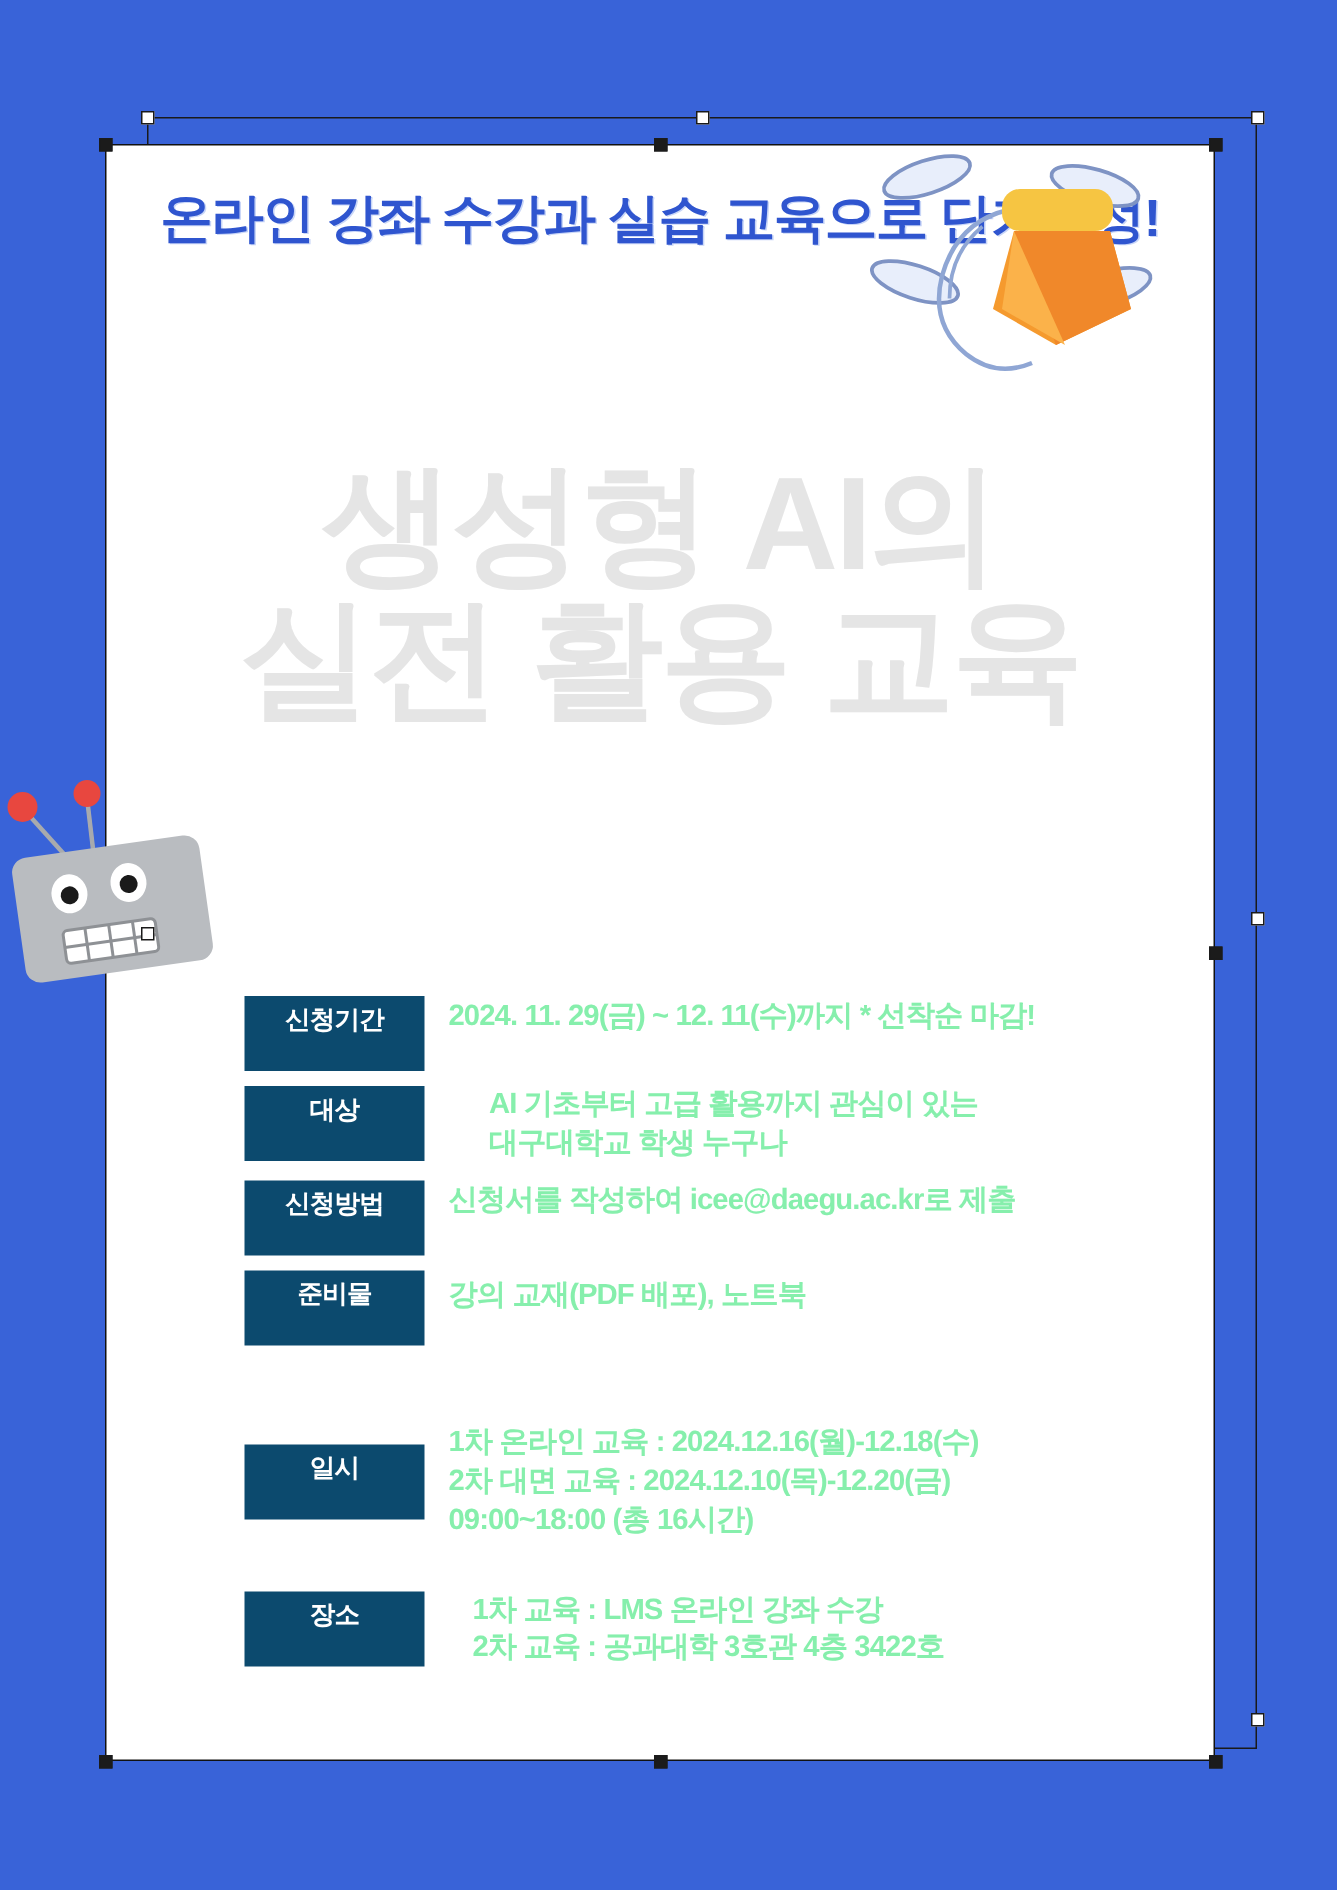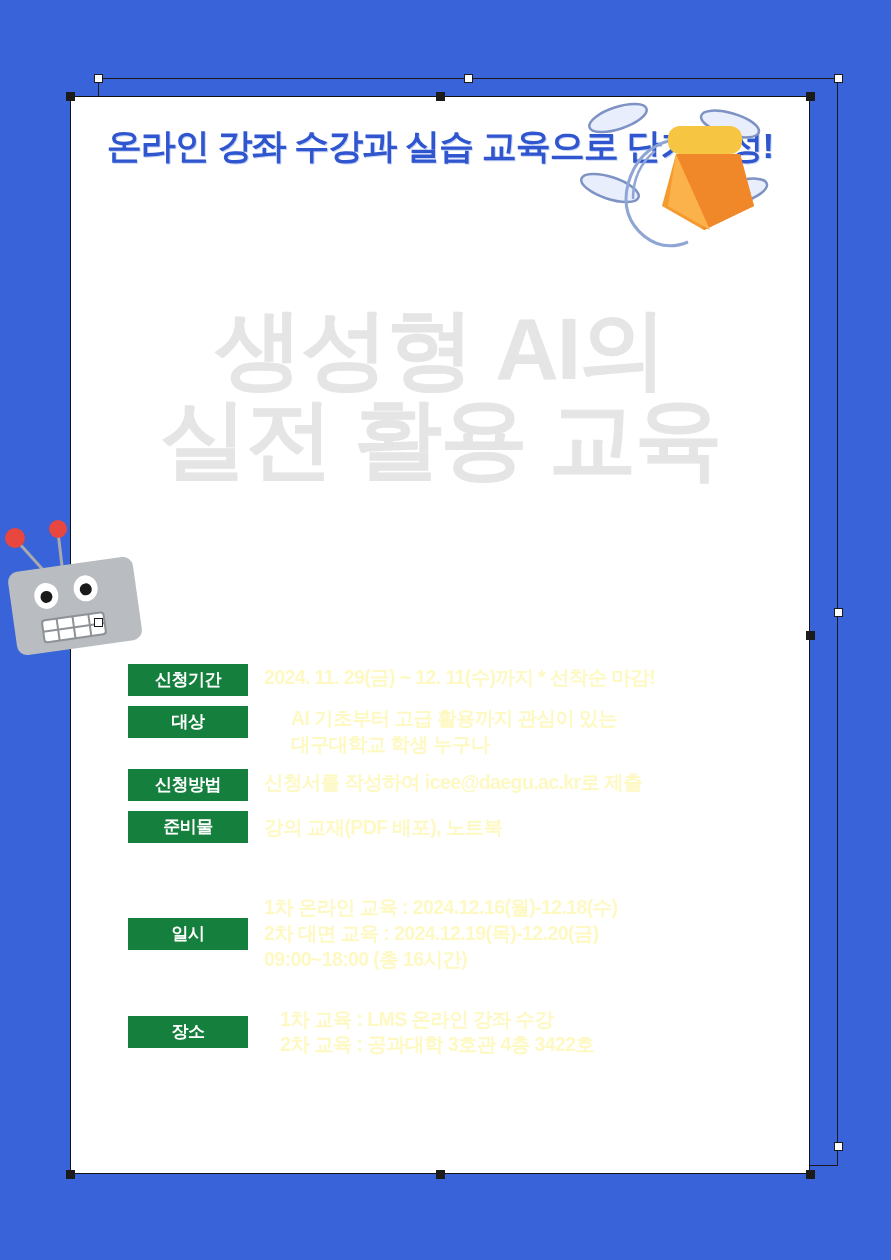--- a/index.html
+++ b/index.html
@@ -78,32 +78,33 @@
     left: 58px; top: 568px;
     width: 640px;
   }
   .row {
     display: flex;
     align-items: flex-start;
     margin-bottom: 10px;
   }
   .tag {
     flex: 0 0 120px;
-    background: #15803d;
+    background: #0c4a6e;
     color: #fff;
     font-size: 17px;
     font-weight: bold;
     text-align: center;
-    padding: 4px 0 5px;
+    padding: 4px 0 23px;
     letter-spacing: -0.5px;
+    margin-left: 35px;
   }
   .val {
     flex: 1;
     padding-left: 16px;
-    color: #fef9c3;
+    color: #86efac;
     font-size: 19.5px;
     font-weight: bold;
     line-height: 1.32;
     letter-spacing: -0.6px;
     white-space: pre-line;
   }
   .row.r-period .val,
   .row.r-method .val,
   .row.r-count .val { padding-top: 1px; }
   .row.r-target { margin-bottom: 12px; gap: 27px; }
@@ -178,21 +179,21 @@
         <div class="tag">신청방법</div>
         <div class="val">신청서를 작성하여 icee@daegu.ac.kr로 제출</div>
       </div>
       <div class="row r-items">
         <div class="tag">준비물</div>
         <div class="val">강의 교재(PDF 배포), 노트북</div>
       </div>
       <div class="row r-when">
         <div class="tag">일시</div>
         <div class="val">1차 온라인 교육 : 2024.12.16(월)-12.18(수)
-2차 대면 교육  :  2024.12.19(목)-12.20(금)
+2차 대면 교육  :  2024.12.10(목)-12.20(금)
                         09:00~18:00 (총 16시간)</div>
       </div>
       <div class="row r-where">
         <div class="tag">장소</div>
         <div class="val">1차 교육 : LMS 온라인 강좌 수강
 2차 교육 : 공과대학 3호관 4층 3422호</div>
       </div>
     </div>
   </div>
 

